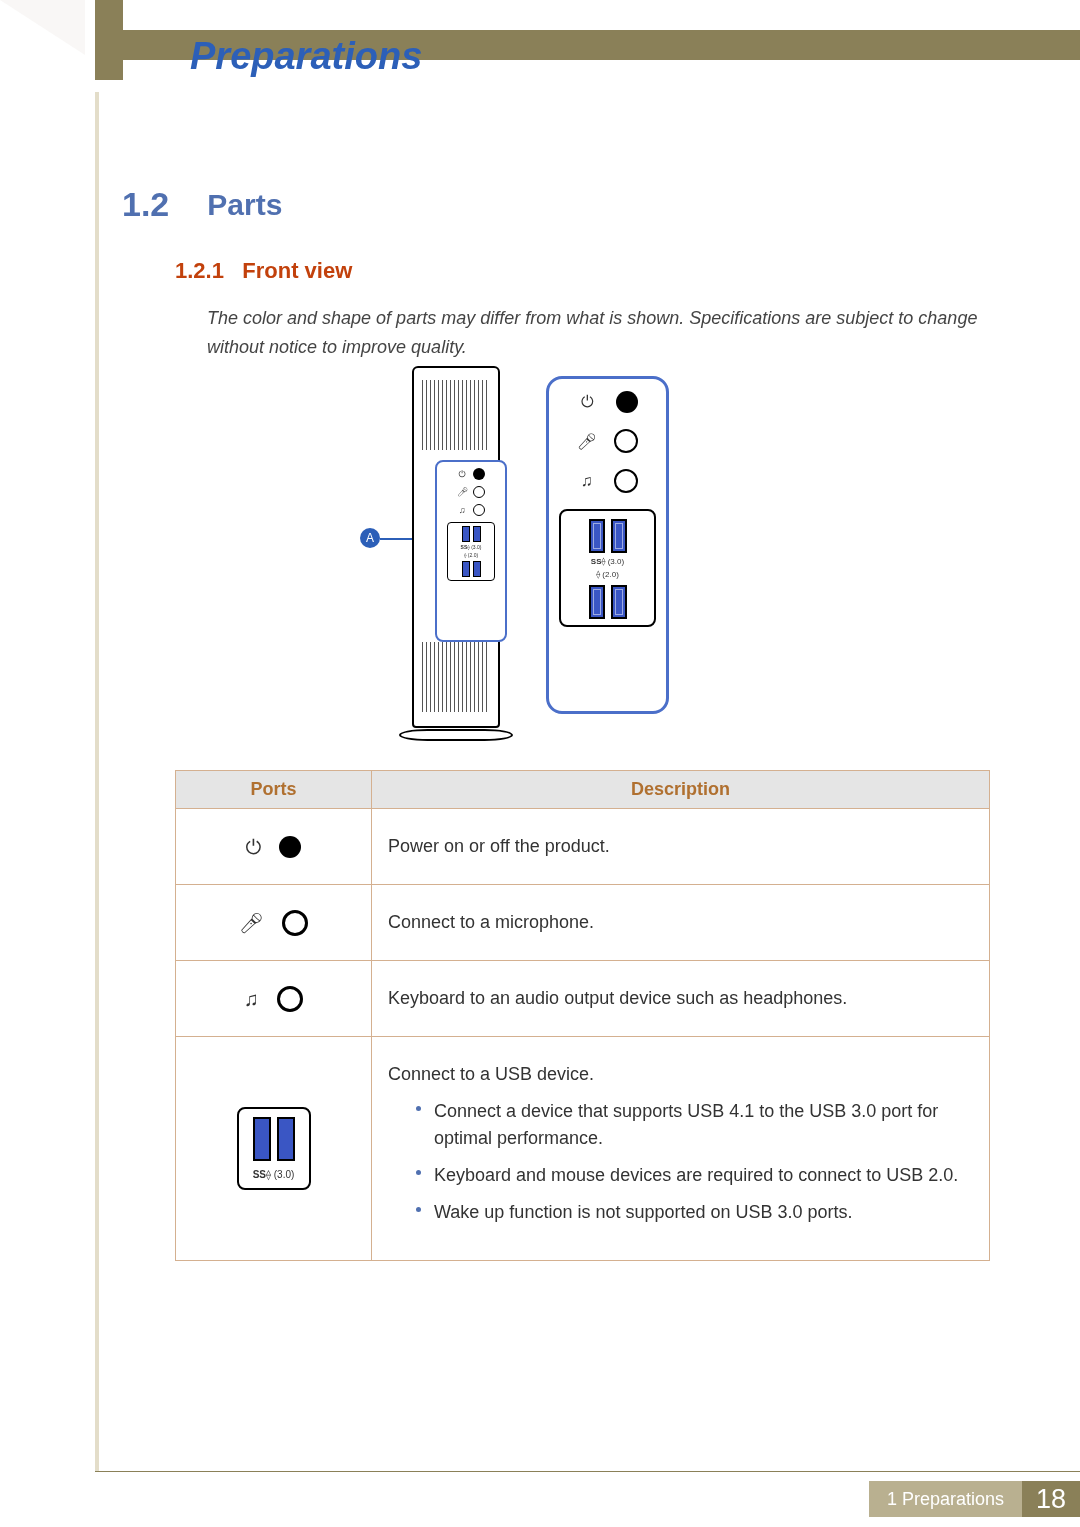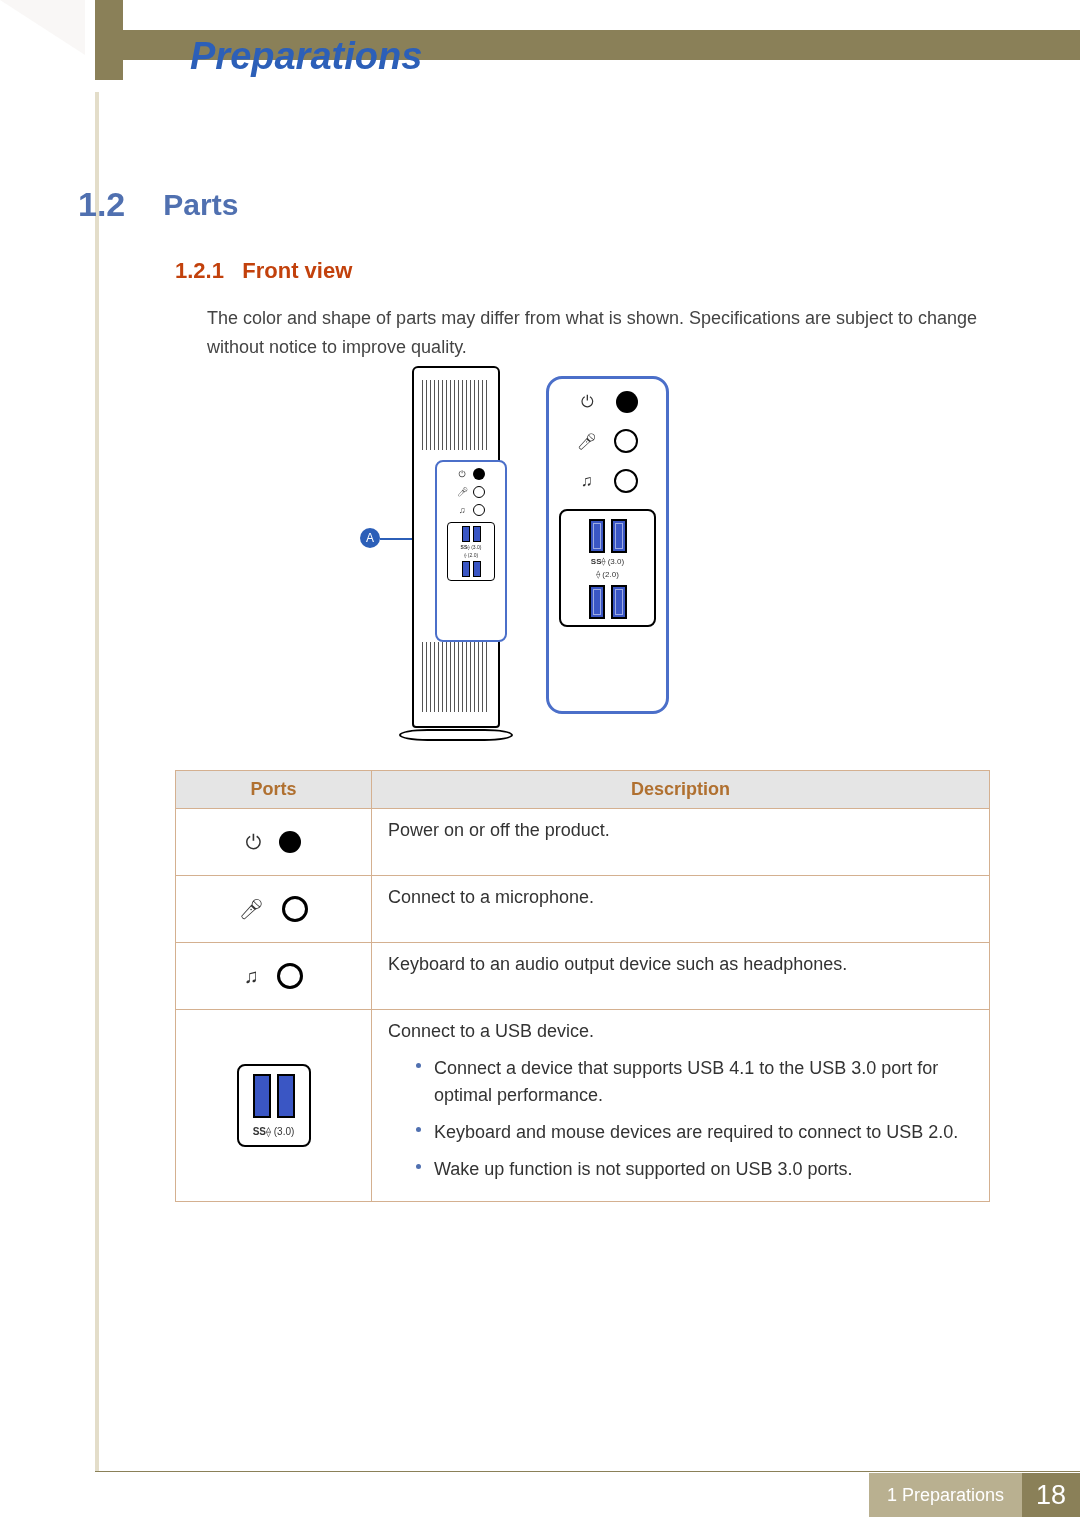--- a/index.html
+++ b/index.html
@@ -44,33 +44,33 @@
     color: #2c5fb8;
     font-style: italic;
   }
   .section-row {
     position: absolute;
     left: 78px;
     top: 185px;
     display: flex;
     align-items: center;
   }
-  .section-num { font-size: 34px; color: #5070b0; font-weight: bold; margin-right: 38px; }
+  .section-num { font-size: 34px; color: #5070b0; font-weight: bold; margin-right: 38px; margin-left: 44px; }
   .section-name { font-size: 30px; color: #5070b0; font-weight: bold; }
   .subsection-row {
     position: absolute;
     left: 175px; top: 258px;
     font-size: 22px;
     color: #c2410c;
     font-weight: bold;
   }
   .note-text {
     position: absolute;
     left: 207px; top: 304px; right: 90px;
-    font-size: 18px; color: #444; line-height: 1.6;
+    font-size: 18px; color: #444; line-height: 1.6; font-style: italic;
   }
   .diagram-area {
     position: absolute;
     left: 360px; top: 360px;
     width: 330px; height: 395px;
   }
   
   .device {
     position: absolute;
     left: 39px; top: 6px;
@@ -159,21 +159,21 @@
   .ptable th {
     background: #e5e5e5;
     color: #b07030;
     font-weight: bold;
     padding: 8px 12px;
     border: 1px solid #d4b090;
     text-align: center;
   }
   .ptable td {
     border: 1px solid #d4b090;
-    padding: 8px 16px;
+    padding: 24px 16px;
     vertical-align: top;
     color: #333;
     line-height: 1.5;
   }
   .ptable td.icon-cell { width: 196px; text-align:center; vertical-align:middle; padding: 18px 10px;}
   .ptable ul { margin: 10px 0 0 28px; padding:0; list-style:none; }
   .ptable ul li { position:relative; padding-left: 18px; margin-bottom: 10px; }
   .ptable ul li::before {
     content:""; position:absolute; left:0; top:8px; width:5px; height:5px; border-radius:50%; background:#5070b0;
   }
@@ -187,21 +187,21 @@
   .tbl-usb-label { font-size:10px; margin-top:6px; text-align:center;}
 
   
   .footer-line {
     position:absolute;
     left:95px; right:0; bottom:55px; height:1px; background:#8a8058;
   }
   .footer-block {
     position: absolute;
     right: 0; bottom: 10px;
-    display: flex; align-items: stretch; height: 44px;
+    display: flex; align-items: stretch; height: 36px;
   }
   .footer-chapter {
     background: #b9b090;
     color: #fff;
     font-size: 18px;
     padding: 0 18px;
     display:flex; align-items:center;
   }
   .footer-page {
     background: #8a8058;

